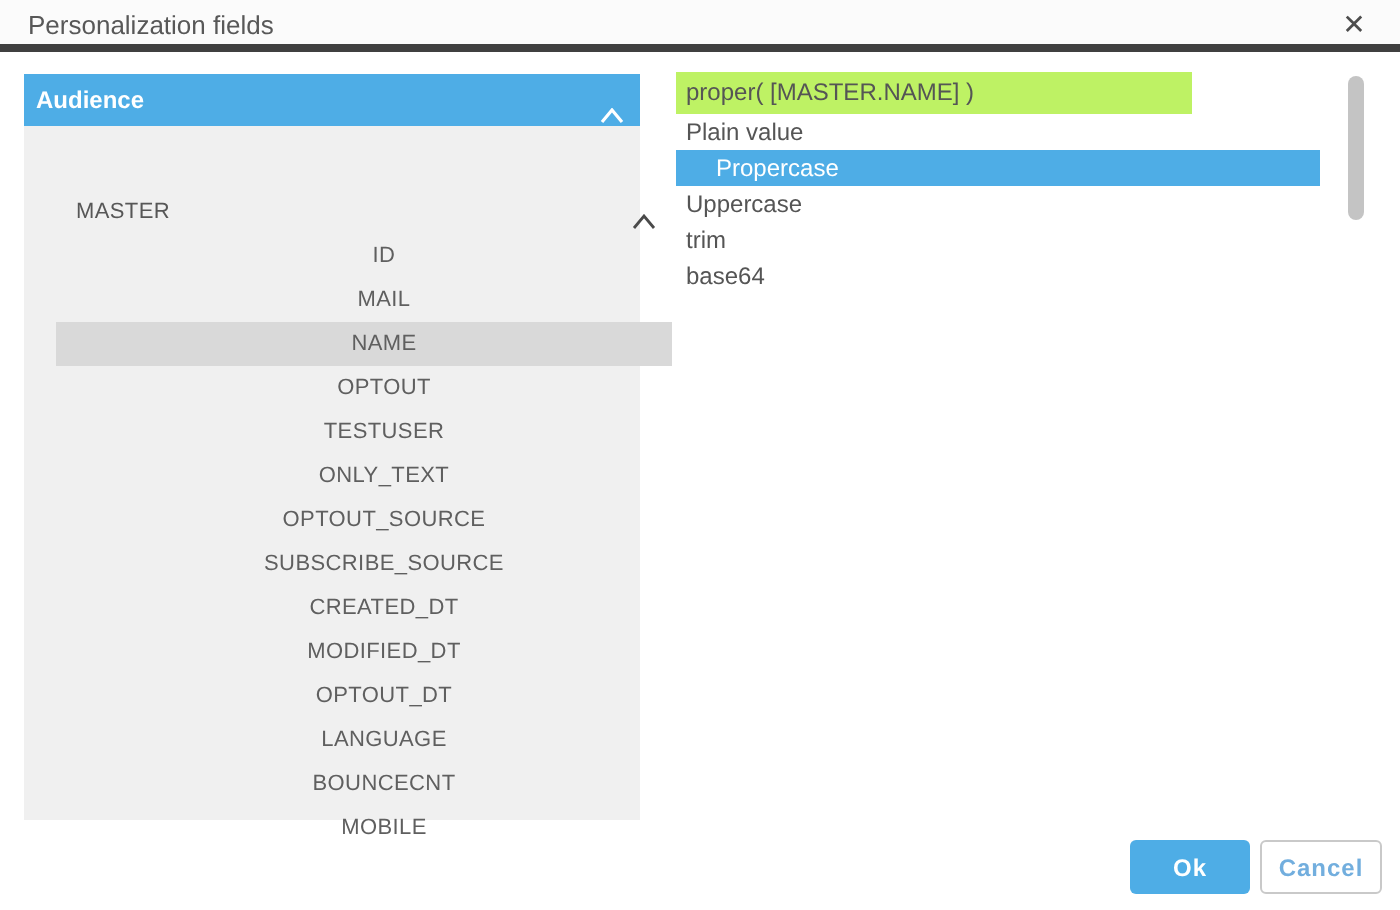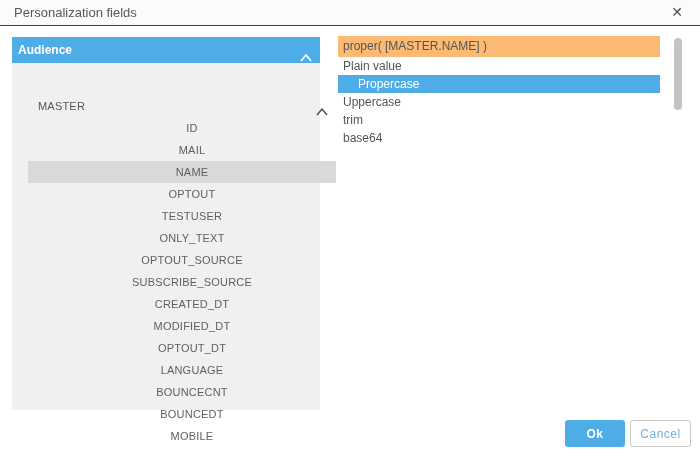--- a/index.html
+++ b/index.html
@@ -1,50 +1,50 @@
 <!DOCTYPE html>
 <html style="--accent: #4eade6;"><head>
 <meta charset="utf-8">
 <style>
   html,body{margin:0;padding:0;background:#ffffff;}
   *{box-sizing:border-box;font-family:"Liberation Sans",sans-serif;}
   .dialog{position:relative;width:700px;height:455px;background:#ffffff;overflow:hidden;}
 
   
-  .titlebar{position:absolute;left:0;top:0;width:700px;height:26px;background:#fbfbfb;border-bottom:1px solid #404040;}
+  .titlebar{position:absolute;left:0;top:0;width:700px;height:26px;background:#fbfbfb;border-bottom:4px solid #404040;}
   .title{position:absolute;left:14px;top:0;line-height:26px;font-size:13px;color:#585858;}
   .close-btn{position:absolute;right:13px;top:1px;width:20px;height:22px;line-height:22px;text-align:center;font-size:14px;color:#4d4d4d;cursor:pointer;background:none;border:none;padding:0;}
 
   
   .corner-tl{position:absolute;left:-3px;top:4px;width:14px;height:0;border-top:1px solid #9a9a9a;transform:rotate(45deg);}
   .corner-tr{position:absolute;right:-2px;top:2px;width:8px;height:0;border-top:1px solid #9a9a9a;transform:rotate(-45deg);}
 
   
   .tree{position:absolute;left:12px;top:37px;width:308px;height:373px;background:#f0f0f0;}
   .tree-header{position:relative;height:26px;background:var(--accent);color:#ffffff;font-size:12px;font-weight:700;line-height:26px;padding-left:6px;cursor:pointer;}
   .tree-header .chev{position:absolute;right:8px;top:8px;}
   .tree-body{position:absolute;left:16px;top:26px;width:308px;height:439px;overflow:hidden;margin-top:32px;}
   .trow{position:relative;height:22px;line-height:22px;font-size:11px;color:#5f5f5f;letter-spacing:.2px;cursor:pointer;}
   .trow.lvl1{padding-left:10px;color:#575757;}
   .trow.lvl2{padding-left:20px;text-align:center;}
   .trow.sel{background:#d9d9d9;}
   .trow .chev{position:absolute;right:8px;top:6px;}
 
   
-  .expr{position:absolute;left:338px;top:36px;width:322px;height:21px;background:#fdba74;border:none;font-size:12px;color:#555555;line-height:21px;padding:0 5px;outline:none;}
+  .expr{position:absolute;left:338px;top:36px;width:258px;height:21px;background:#bef264;border:none;font-size:12px;color:#555555;line-height:21px;padding:0 5px;outline:none;}
   .options{position:absolute;left:338px;top:57px;width:322px;}
   .opt{height:18px;line-height:18px;font-size:12px;color:#555555;padding-left:5px;cursor:pointer;}
   .opt.sel{background:var(--accent);color:#ffffff;padding-left:20px;}
 
   
   .scroll-thumb{position:absolute;left:674px;top:38px;width:8px;height:72px;background:#c4c4c4;border-radius:4px;cursor:pointer;}
 
   
   .btn-ok{position:absolute;left:565px;top:420px;width:60px;height:27px;background:var(--accent);color:#ffffff;font-size:12px;font-weight:700;letter-spacing:.5px;border:none;border-radius:3px;cursor:pointer;}
-  .btn-cancel{position:absolute;left:630px;top:420px;width:61px;height:27px;background:#ffffff;color:#72aede;font-size:12px;font-weight:400;letter-spacing:.5px;border:1px solid #c9c9c9;border-radius:3px;cursor:pointer;}
+  .btn-cancel{position:absolute;left:630px;top:420px;width:61px;height:27px;background:#ffffff;color:#72aede;font-size:12px;font-weight:700;letter-spacing:.5px;border:1px solid #c9c9c9;border-radius:3px;cursor:pointer;}
 </style>
 </head>
 <body>
 
 <div class="dialog">
 
   <div class="corner-tl"></div>
   <div class="corner-tr"></div>
 
   <div class="titlebar">
@@ -76,21 +76,20 @@
       <div class="trow lvl2"><span>OPTOUT</span></div>
       <div class="trow lvl2"><span>TESTUSER</span></div>
       <div class="trow lvl2"><span>ONLY_TEXT</span></div>
       <div class="trow lvl2"><span>OPTOUT_SOURCE</span></div>
       <div class="trow lvl2"><span>SUBSCRIBE_SOURCE</span></div>
       <div class="trow lvl2"><span>CREATED_DT</span></div>
       <div class="trow lvl2"><span>MODIFIED_DT</span></div>
       <div class="trow lvl2"><span>OPTOUT_DT</span></div>
       <div class="trow lvl2"><span>LANGUAGE</span></div>
       <div class="trow lvl2"><span>BOUNCECNT</span></div>
-      <div class="trow lvl2"><span>BOUNCEDT</span></div>
       <div class="trow lvl2"><span>MOBILE</span></div>
     </div>
   </div>
 
   <input class="expr" type="text" value="proper( [MASTER.NAME] )" style="">
 
   <div class="options">
     <div class="opt">Plain value</div>
     <div class="opt sel">Propercase</div>
     <div class="opt">Uppercase</div>

